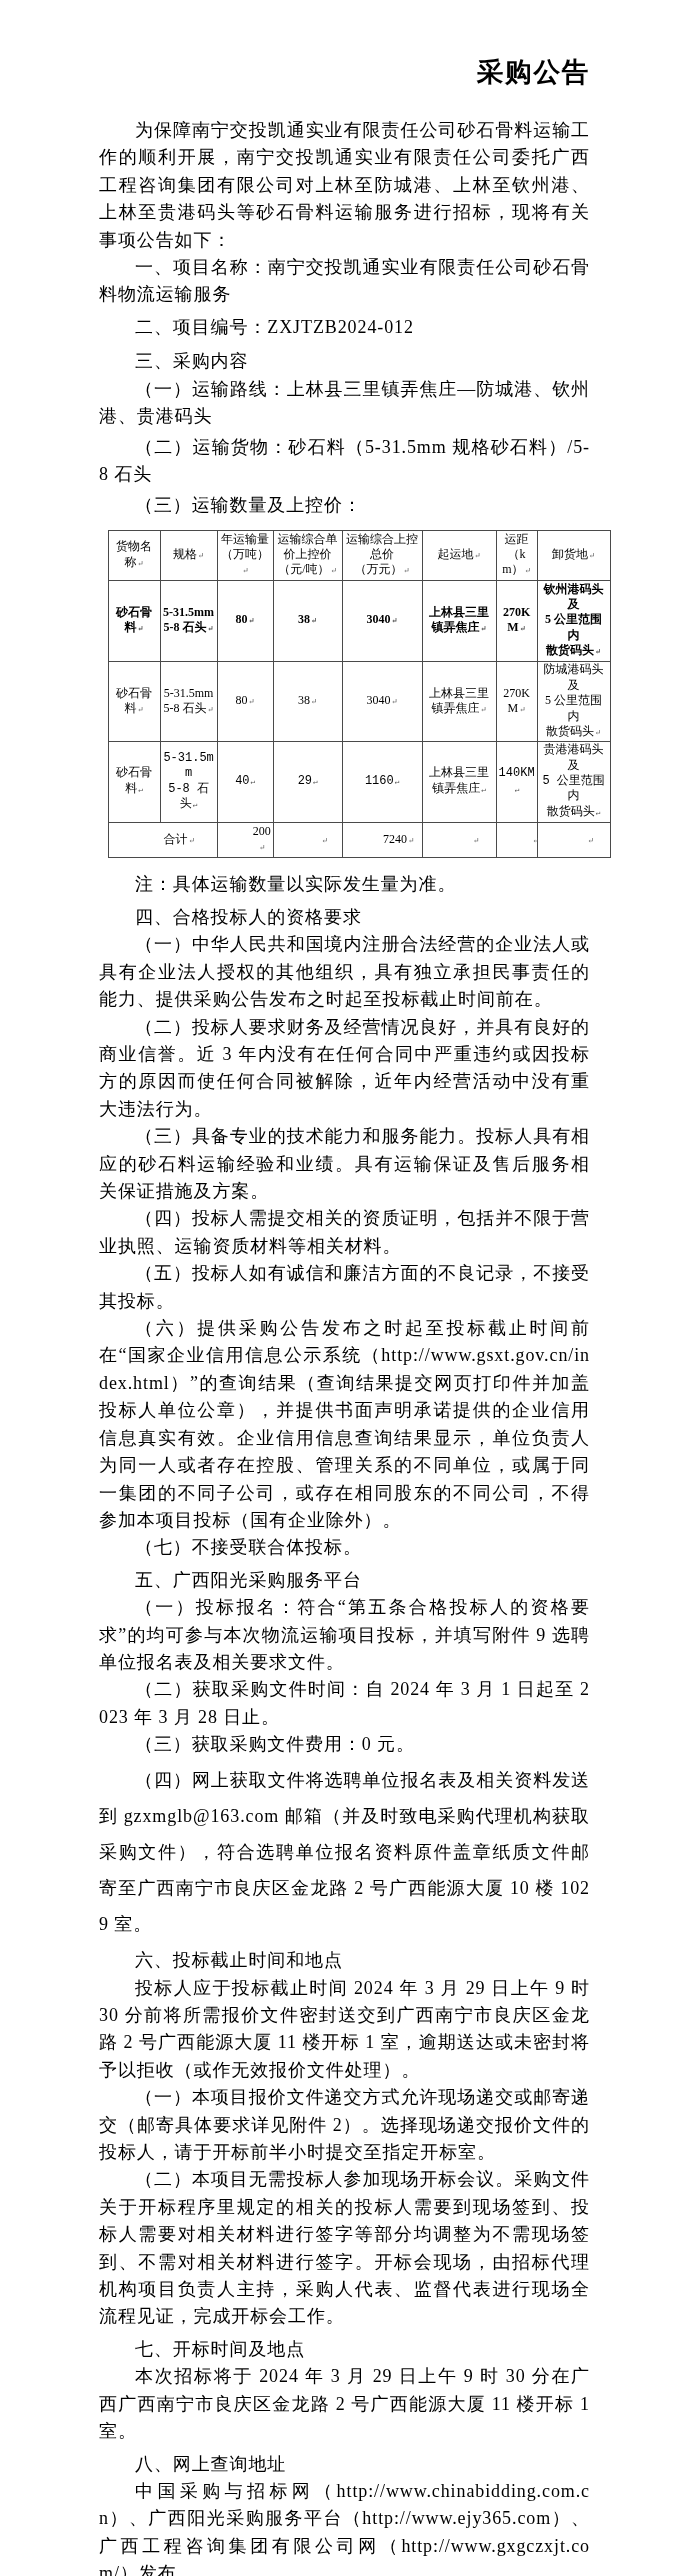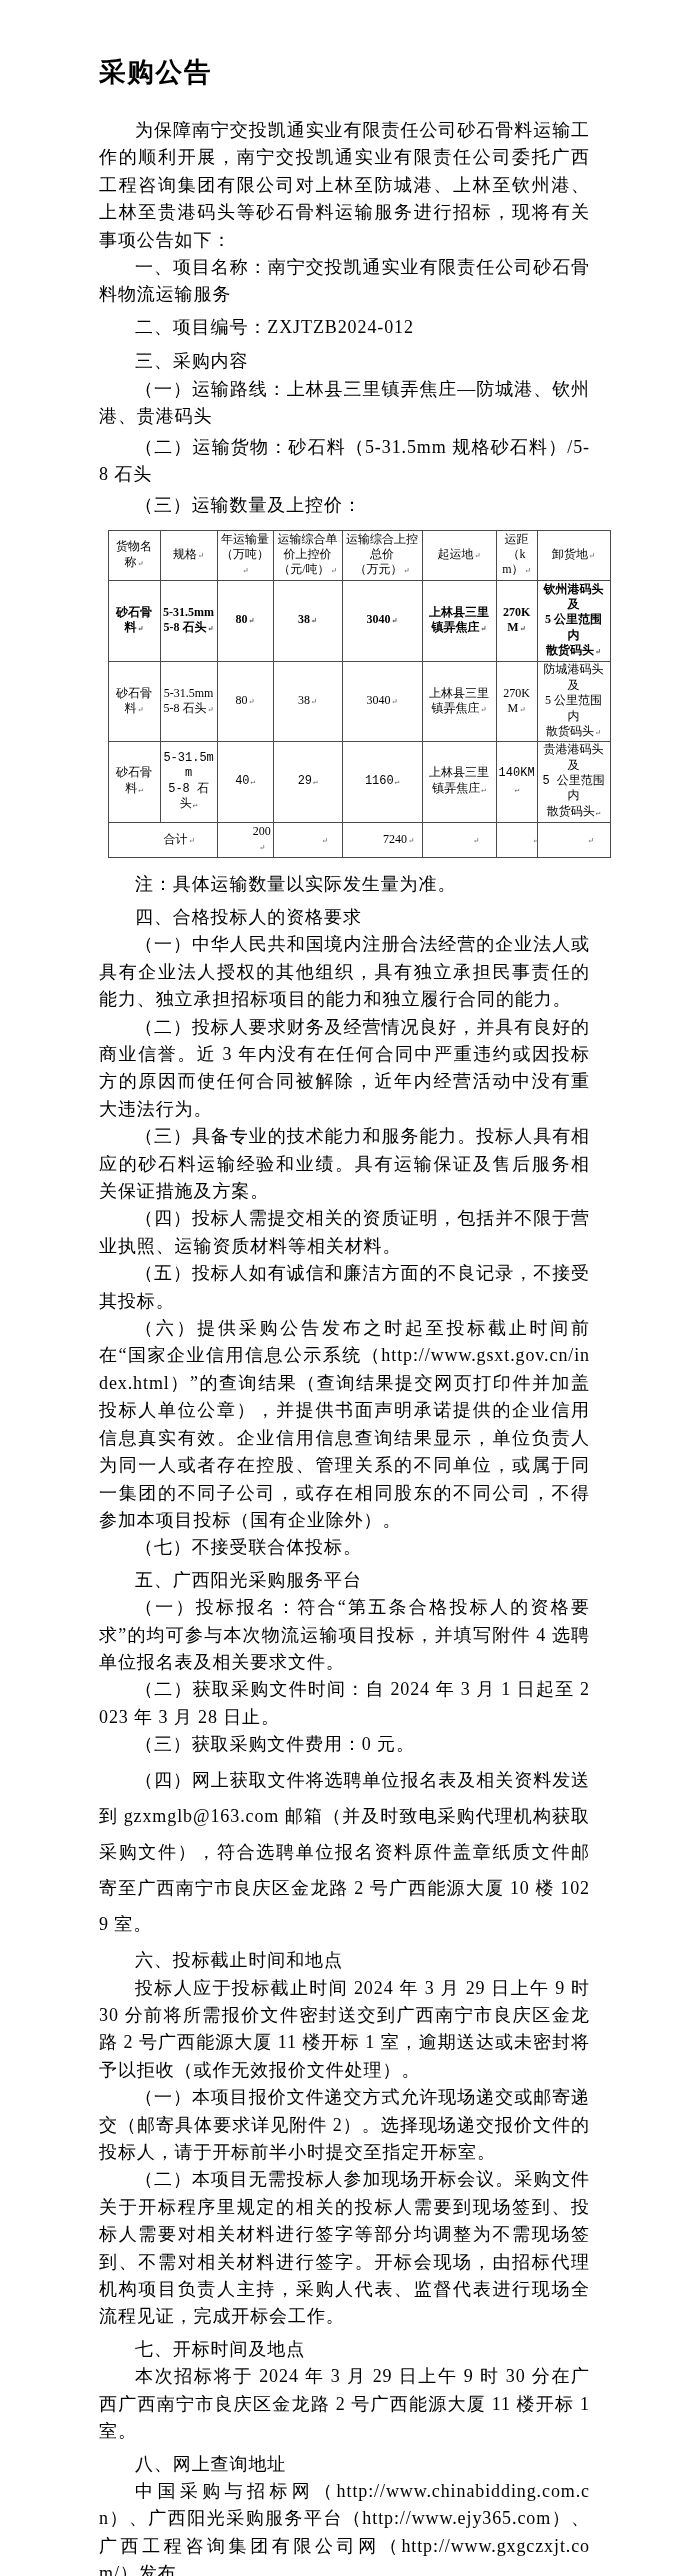--- a/index.html
+++ b/index.html
@@ -1,20 +1,20 @@
 <!DOCTYPE html>
 <html style="font-size:13.7px"><head>
 <meta charset="utf-8">
 <style>
   html,body{margin:0;padding:0;background:#ffffff;}
   body{width:686px;height:2576px;overflow:hidden;color:#000;
        font-family:"Liberation Serif","DejaVu Serif",serif;}
   .page{width:686px;height:2576px;box-sizing:border-box;
         padding:53px 96px 0 99px;background:#fff;}
-  .title{font-size:26.6px;line-height:38px;font-weight:bold;text-align:left;
+  .title{font-size:26.6px;line-height:38px;font-weight:bold;text-align:right;
          margin:0 0 26px 0;letter-spacing:1.7px;}
   .para{font-size:18px;line-height:27.4px;margin:0;text-indent:2em;
         text-align:justify;word-break:break-all;letter-spacing:0.9px;}
   .mt4{margin-top:3.4px;}  .mt6{margin-top:5.1px;}  .mt8{margin-top:6.9px;} .mt16{margin-top:13.7px;}
   .loose{line-height:36px;}
   table.goods{border-collapse:collapse;table-layout:fixed;width:500px;
               margin:10.3px 0 0 8.6px;font-size:12px;line-height:15.4px;}
   table.goods td{border:0.9px solid #4a4a4a;text-align:center;vertical-align:middle;
                  padding:0.9px 1.7px;box-sizing:border-box;white-space:pre-line;
                  word-break:break-all;}
@@ -117,29 +117,29 @@
       <td>7240</td>
       <td></td>
       <td></td>
       <td></td>
     </tr>
   </tbody>
     </table>
 
   <p class="para mt16">注：具体运输数量以实际发生量为准。</p>
   <p class="para mt6">四、合格投标人的资格要求</p>
-  <p class="para">（一）中华人民共和国境内注册合法经营的企业法人或具有企业法人授权的其他组织，具有独立承担民事责任的能力、独立承担招标项目的能力和独立履行合同的能力。</p>
+  <p class="para">（一）中华人民共和国境内注册合法经营的企业法人或具有企业法人授权的其他组织，具有独立承担民事责任的能力、提供采购公告发布之时起至投标截止时间前在。</p>
   <p class="para">（二）投标人要求财务及经营情况良好，并具有良好的商业信誉。近 3 年内没有在任何合同中严重违约或因投标方的原因而使任何合同被解除，近年内经营活动中没有重大违法行为。</p>
   <p class="para">（三）具备专业的技术能力和服务能力。投标人具有相应的砂石料运输经验和业绩。具有运输保证及售后服务相关保证措施及方案。</p>
   <p class="para">（四）投标人需提交相关的资质证明，包括并不限于营业执照、运输资质材料等相关材料。</p>
   <p class="para">（五）投标人如有诚信和廉洁方面的不良记录，不接受其投标。</p>
   <p class="para">（六）提供采购公告发布之时起至投标截止时间前在“国家企业信用信息公示系统（http://www.gsxt.gov.cn/index.html）”的查询结果（查询结果提交网页打印件并加盖投标人单位公章），并提供书面声明承诺提供的企业信用信息真实有效。企业信用信息查询结果显示，单位负责人为同一人或者存在控股、管理关系的不同单位，或属于同一集团的不同子公司，或存在相同股东的不同公司，不得参加本项目投标（国有企业除外）。</p>
   <p class="para">（七）不接受联合体投标。</p>
   <p class="para mt6">五、广西阳光采购服务平台</p>
-  <p class="para">（一）投标报名：符合“第五条合格投标人的资格要求”的均可参与本次物流运输项目投标，并填写附件 4 选聘单位报名表及相关要求文件。</p>
+  <p class="para">（一）投标报名：符合“第五条合格投标人的资格要求”的均可参与本次物流运输项目投标，并填写附件 9 选聘单位报名表及相关要求文件。</p>
   <p class="para">（二）获取采购文件时间：自 2024 年 3 月 1 日起至 2023 年 3 月 28 日止。</p>
   <p class="para">（三）获取采购文件费用：0 元。</p>
   <p class="para loose mt4">（四）网上获取文件将选聘单位报名表及相关资料发送到 gzxmglb@163.com 邮箱（并及时致电采购代理机构获取采购文件），符合选聘单位报名资料原件盖章纸质文件邮寄至广西南宁市良庆区金龙路 2 号广西能源大厦 10 楼 1029 室。</p>
   <p class="para mt6">六、投标截止时间和地点</p>
   <p class="para">投标人应于投标截止时间 2024 年 3 月 29 日上午 9 时 30 分前将所需报价文件密封送交到广西南宁市良庆区金龙路 2 号广西能源大厦 11 楼开标 1 室，逾期送达或未密封将予以拒收（或作无效报价文件处理）。</p>
   <p class="para">（一）本项目报价文件递交方式允许现场递交或邮寄递交（邮寄具体要求详见附件 2）。选择现场递交报价文件的投标人，请于开标前半小时提交至指定开标室。</p>
   <p class="para">（二）本项目无需投标人参加现场开标会议。采购文件关于开标程序里规定的相关的投标人需要到现场签到、投标人需要对相关材料进行签字等部分均调整为不需现场签到、不需对相关材料进行签字。开标会现场，由招标代理机构项目负责人主持，采购人代表、监督代表进行现场全流程见证，完成开标会工作。</p>
   <p class="para mt6">七、开标时间及地点</p>
   <p class="para">本次招标将于 2024 年 3 月 29 日上午 9 时 30 分在广西广西南宁市良庆区金龙路 2 号广西能源大厦 11 楼开标 1 室。</p>
   <p class="para mt6">八、网上查询地址</p>

